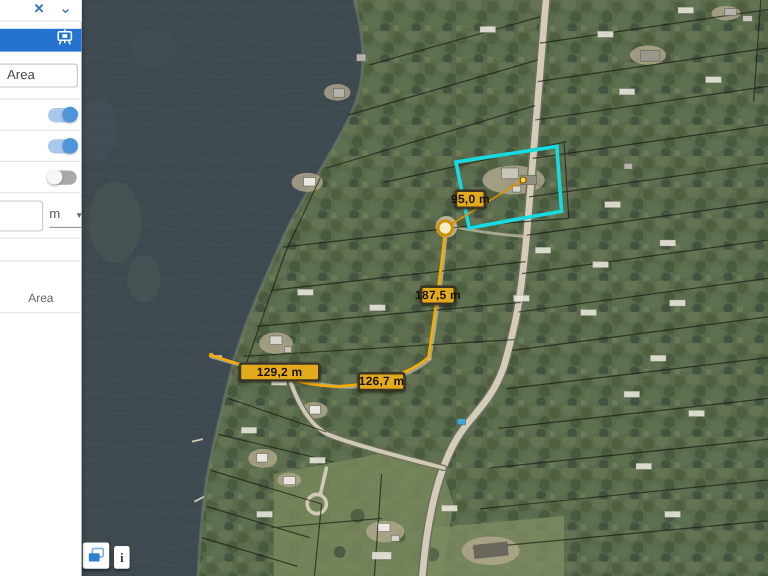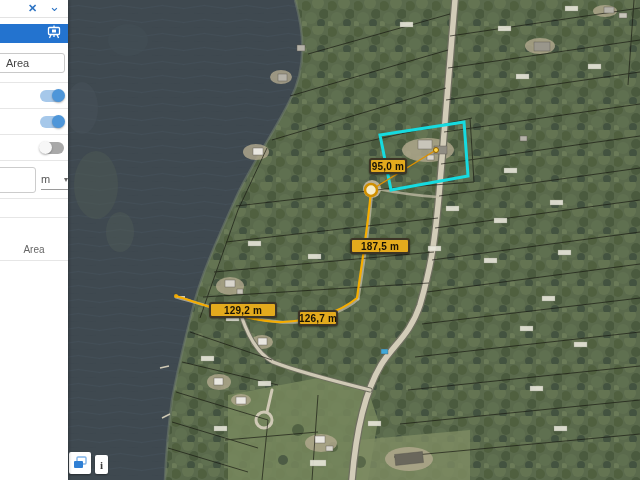--- a/index.html
+++ b/index.html
@@ -281,24 +281,24 @@
 
     <g>
       <path d="M108,296 C140,306 185,323 215,322 C248,320 272,312 289,298 C294,262 300,226 303,190" fill="none" stroke="#f5ad00" stroke-width="2.2"></path>
       <line x1="303" y1="190" x2="368" y2="150" stroke="#e09200" stroke-width="1.4"></line>
       <circle cx="108" cy="296" r="2" fill="#f5ad00" opacity="0.9"></circle>
       <circle cx="368" cy="150" r="2.5" fill="#ffd54a" stroke="#8a5f00" stroke-width="1"></circle>
       <circle cx="303" cy="190" r="6" fill="#f6ecc8" stroke="#cf8f00" stroke-width="2.5"></circle>
     </g>
   </svg>
 
-  <div class="measure-label" style="left:141px;top:302px;width:68px">129,2 m</div>
+  <div class="measure-label" style="left:131px;top:302px;width:68px">129,2 m</div>
   <div class="measure-label" style="left:230px;top:310px;width:40px">126,7 m</div>
-  <div class="measure-label" style="left:282px;top:238px;width:60px">187,5 m</div>
-  <div class="measure-label" style="left:301px;top:158px;width:38px">95,0 m</div>
+  <div class="measure-label" style="left:282px;top:238px;width:30px">187,5 m</div>
+  <div class="measure-label" style="left:311px;top:158px;width:26px">95,0 m</div>
 
   <button class="map-btn basemap-btn">
     <svg width="14" height="14" viewBox="0 0 14 14">
       <rect x="4" y="1" width="9" height="7" rx="1" fill="none" stroke="#7fb3e8" stroke-width="1.4"></rect>
       <rect x="1" y="5" width="9" height="7" rx="1" fill="#2f7fd4"></rect>
     </svg>
   </button>
   <button class="map-btn info-btn">i</button>
 </div>
 

